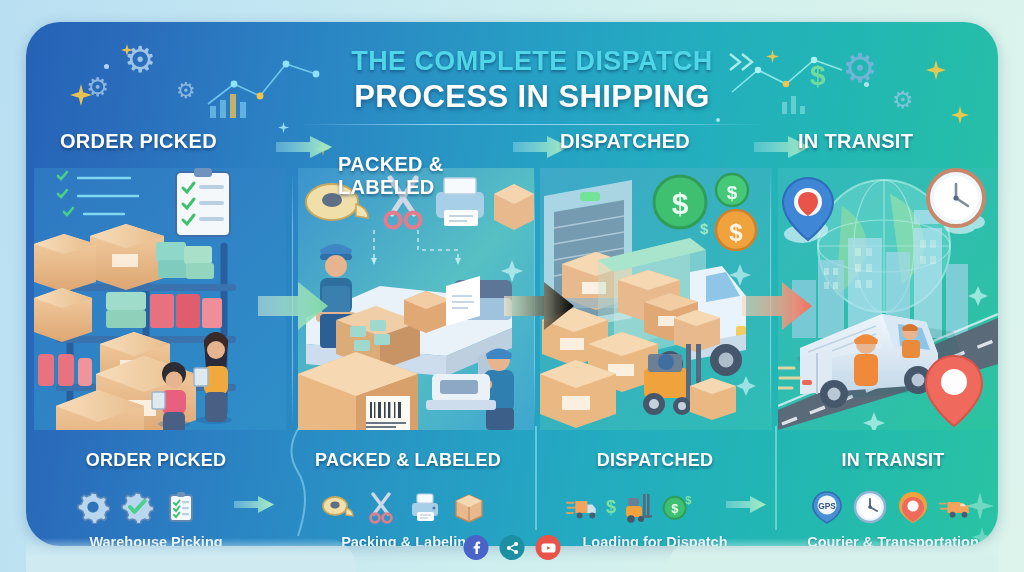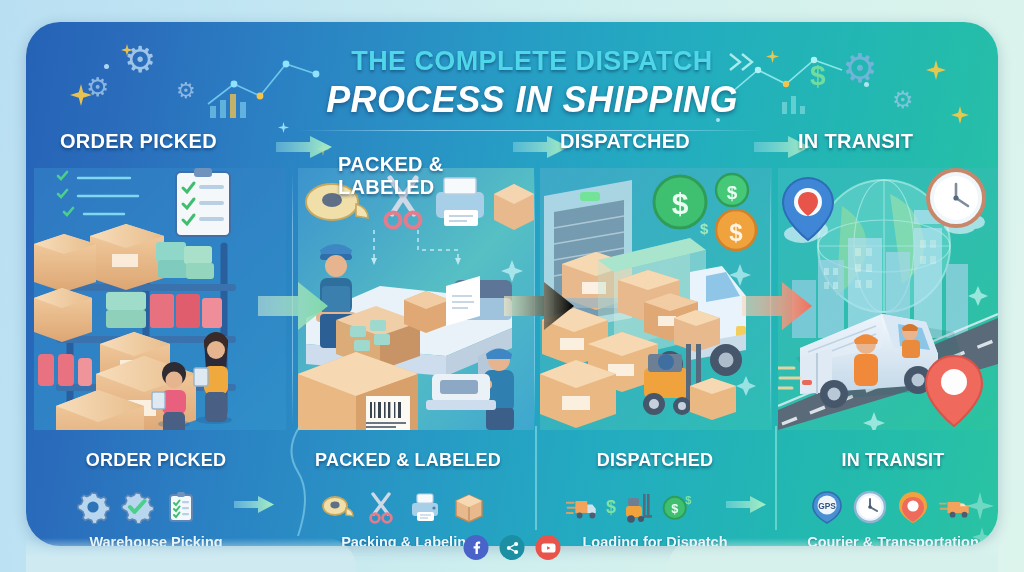--- a/index.html
+++ b/index.html
@@ -86,26 +86,25 @@
   }
   #title-line1 {
     font-size: 27px;
     font-weight: bold;
     letter-spacing: .4px;
     color: #4fd6e8;
     text-shadow: 0 2px 3px rgba(8,40,80,.45);
   }
   #title-line2 {
     margin-top: 2px;
-    font-size: 36px;
+    font-size: 31px;
     font-weight: bold;
     letter-spacing: .4px;
     color: #ffffff;
     text-shadow: 0 2px 4px rgba(8,40,80,.5);
-    font-style: italic;
   }
   #title-rule {
     margin: 9px auto 0;
     width: 468px;
     height: 1px;
     background: linear-gradient(90deg, rgba(160,220,255,0) 0%, rgba(175,225,255,.75) 28%, rgba(175,225,255,.75) 72%, rgba(160,220,255,0) 100%);
   }
 
   
   .stage-head {

